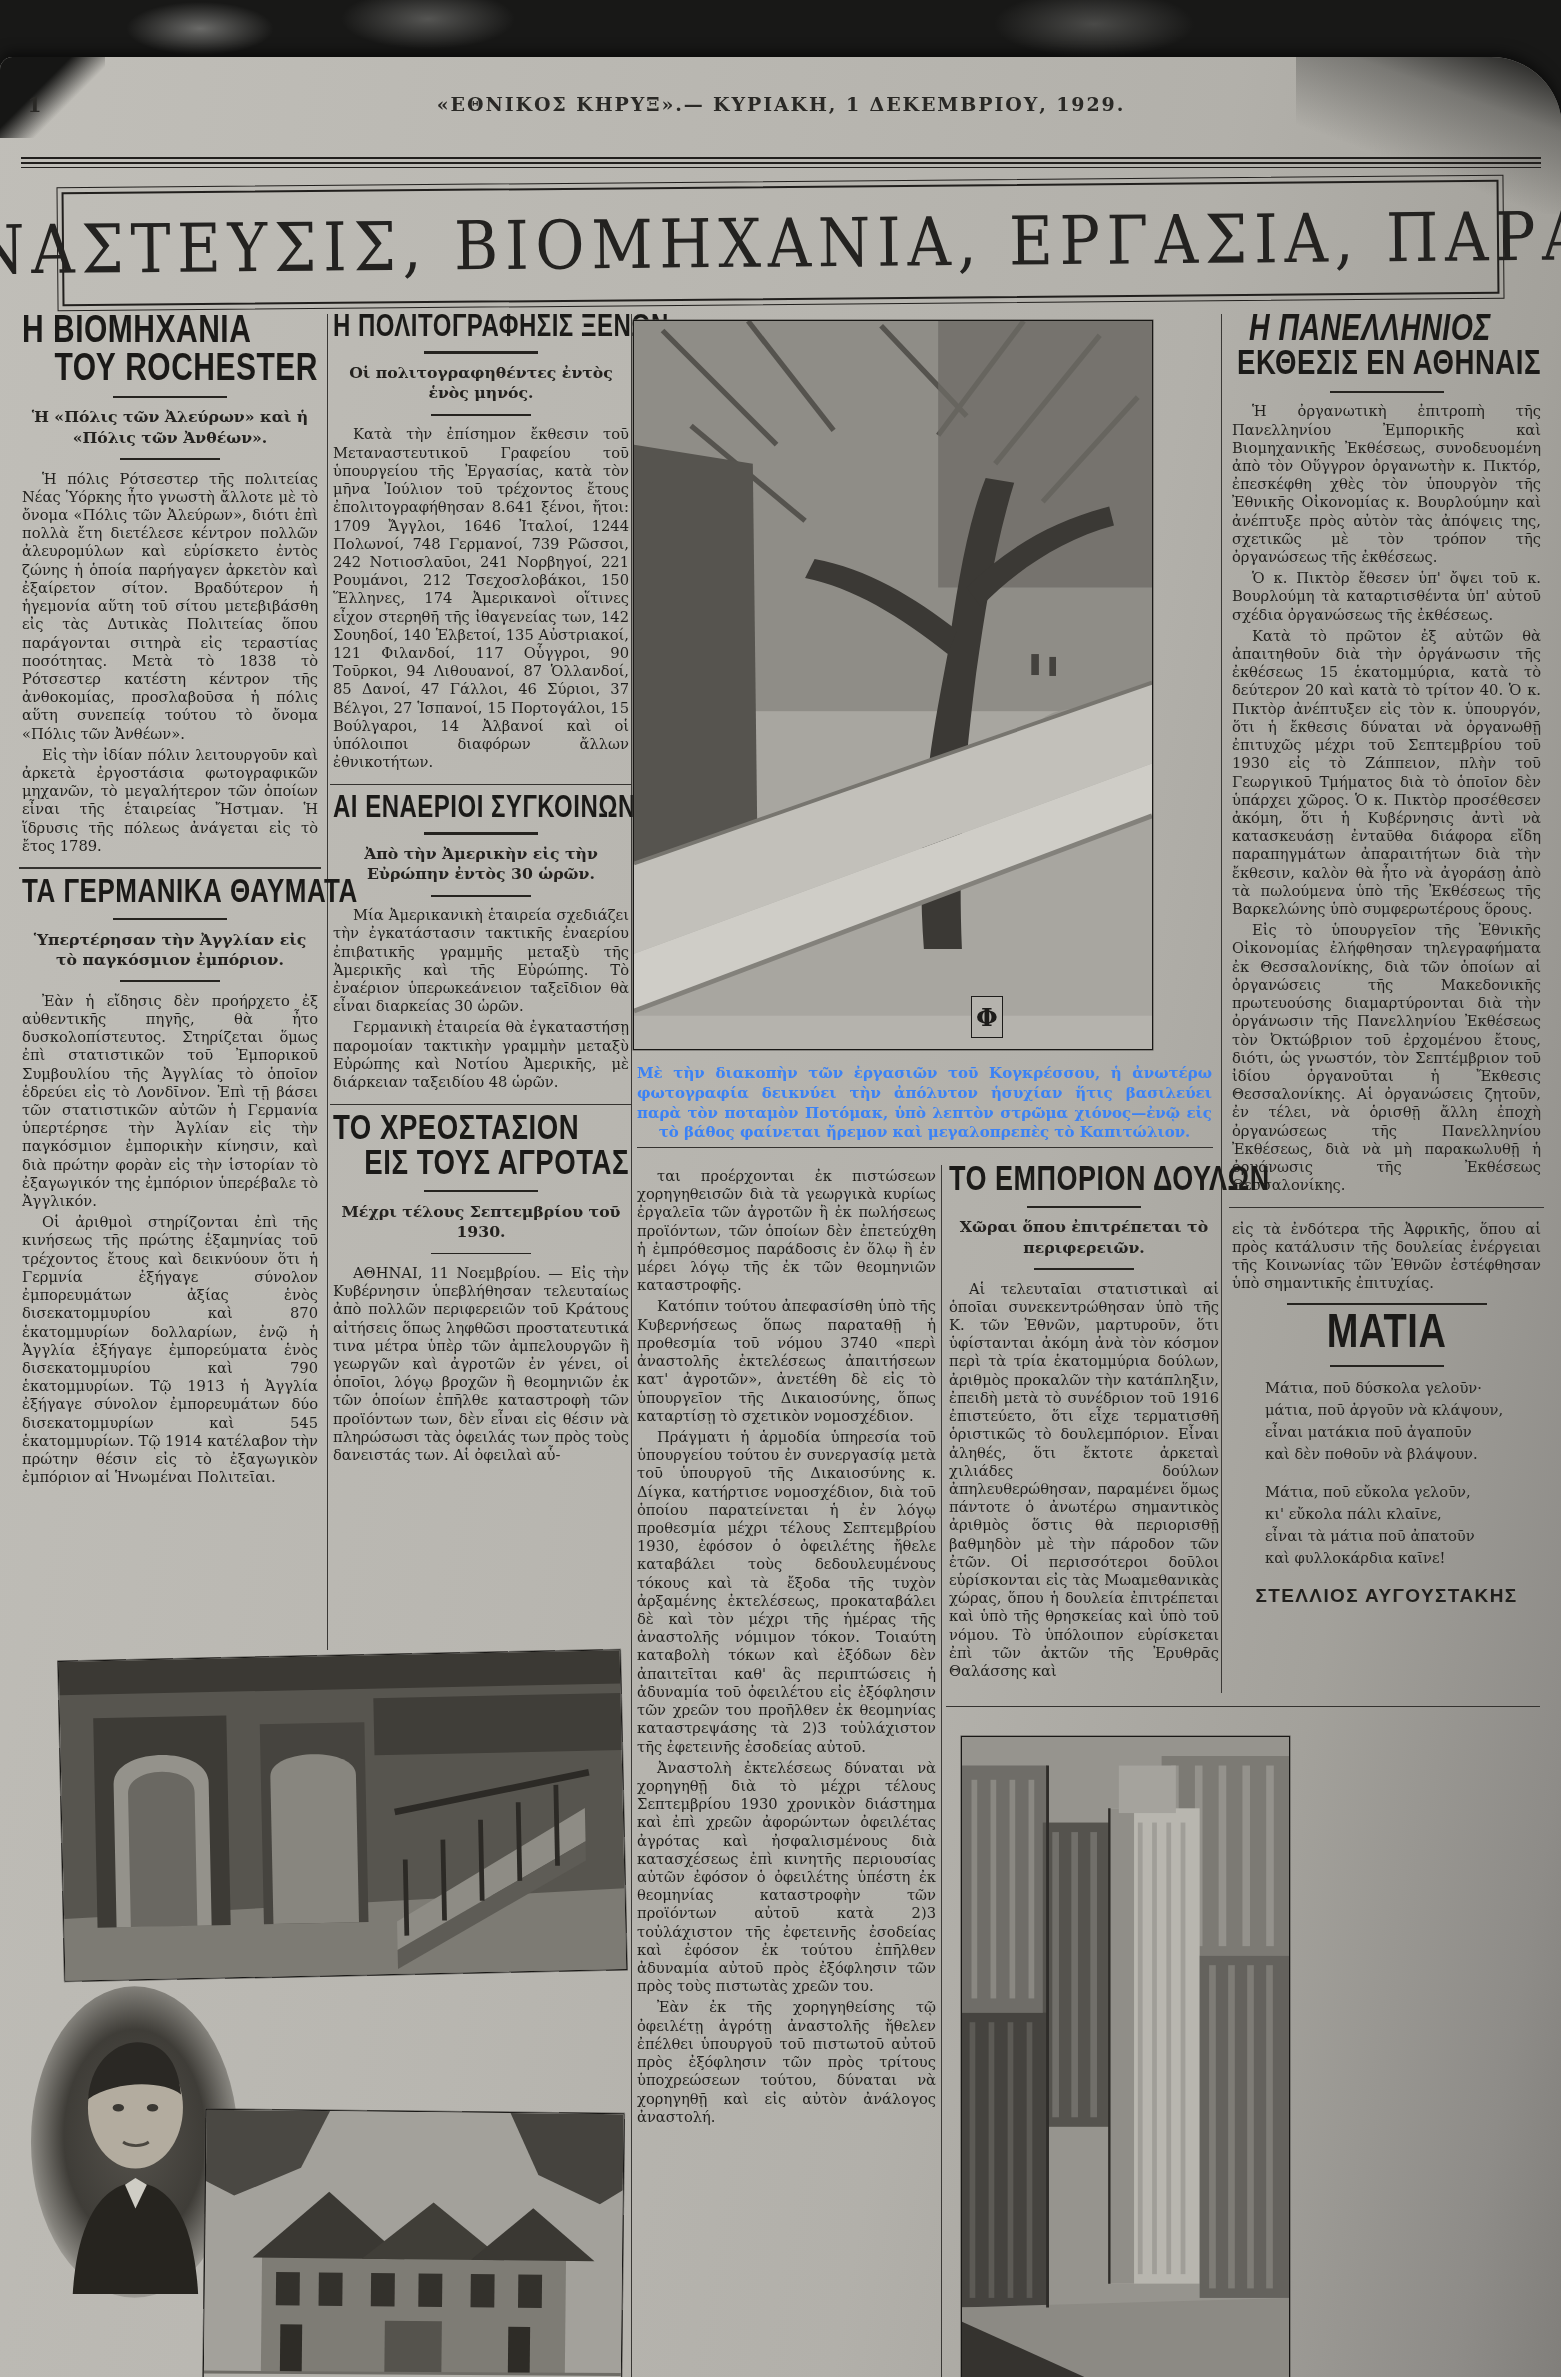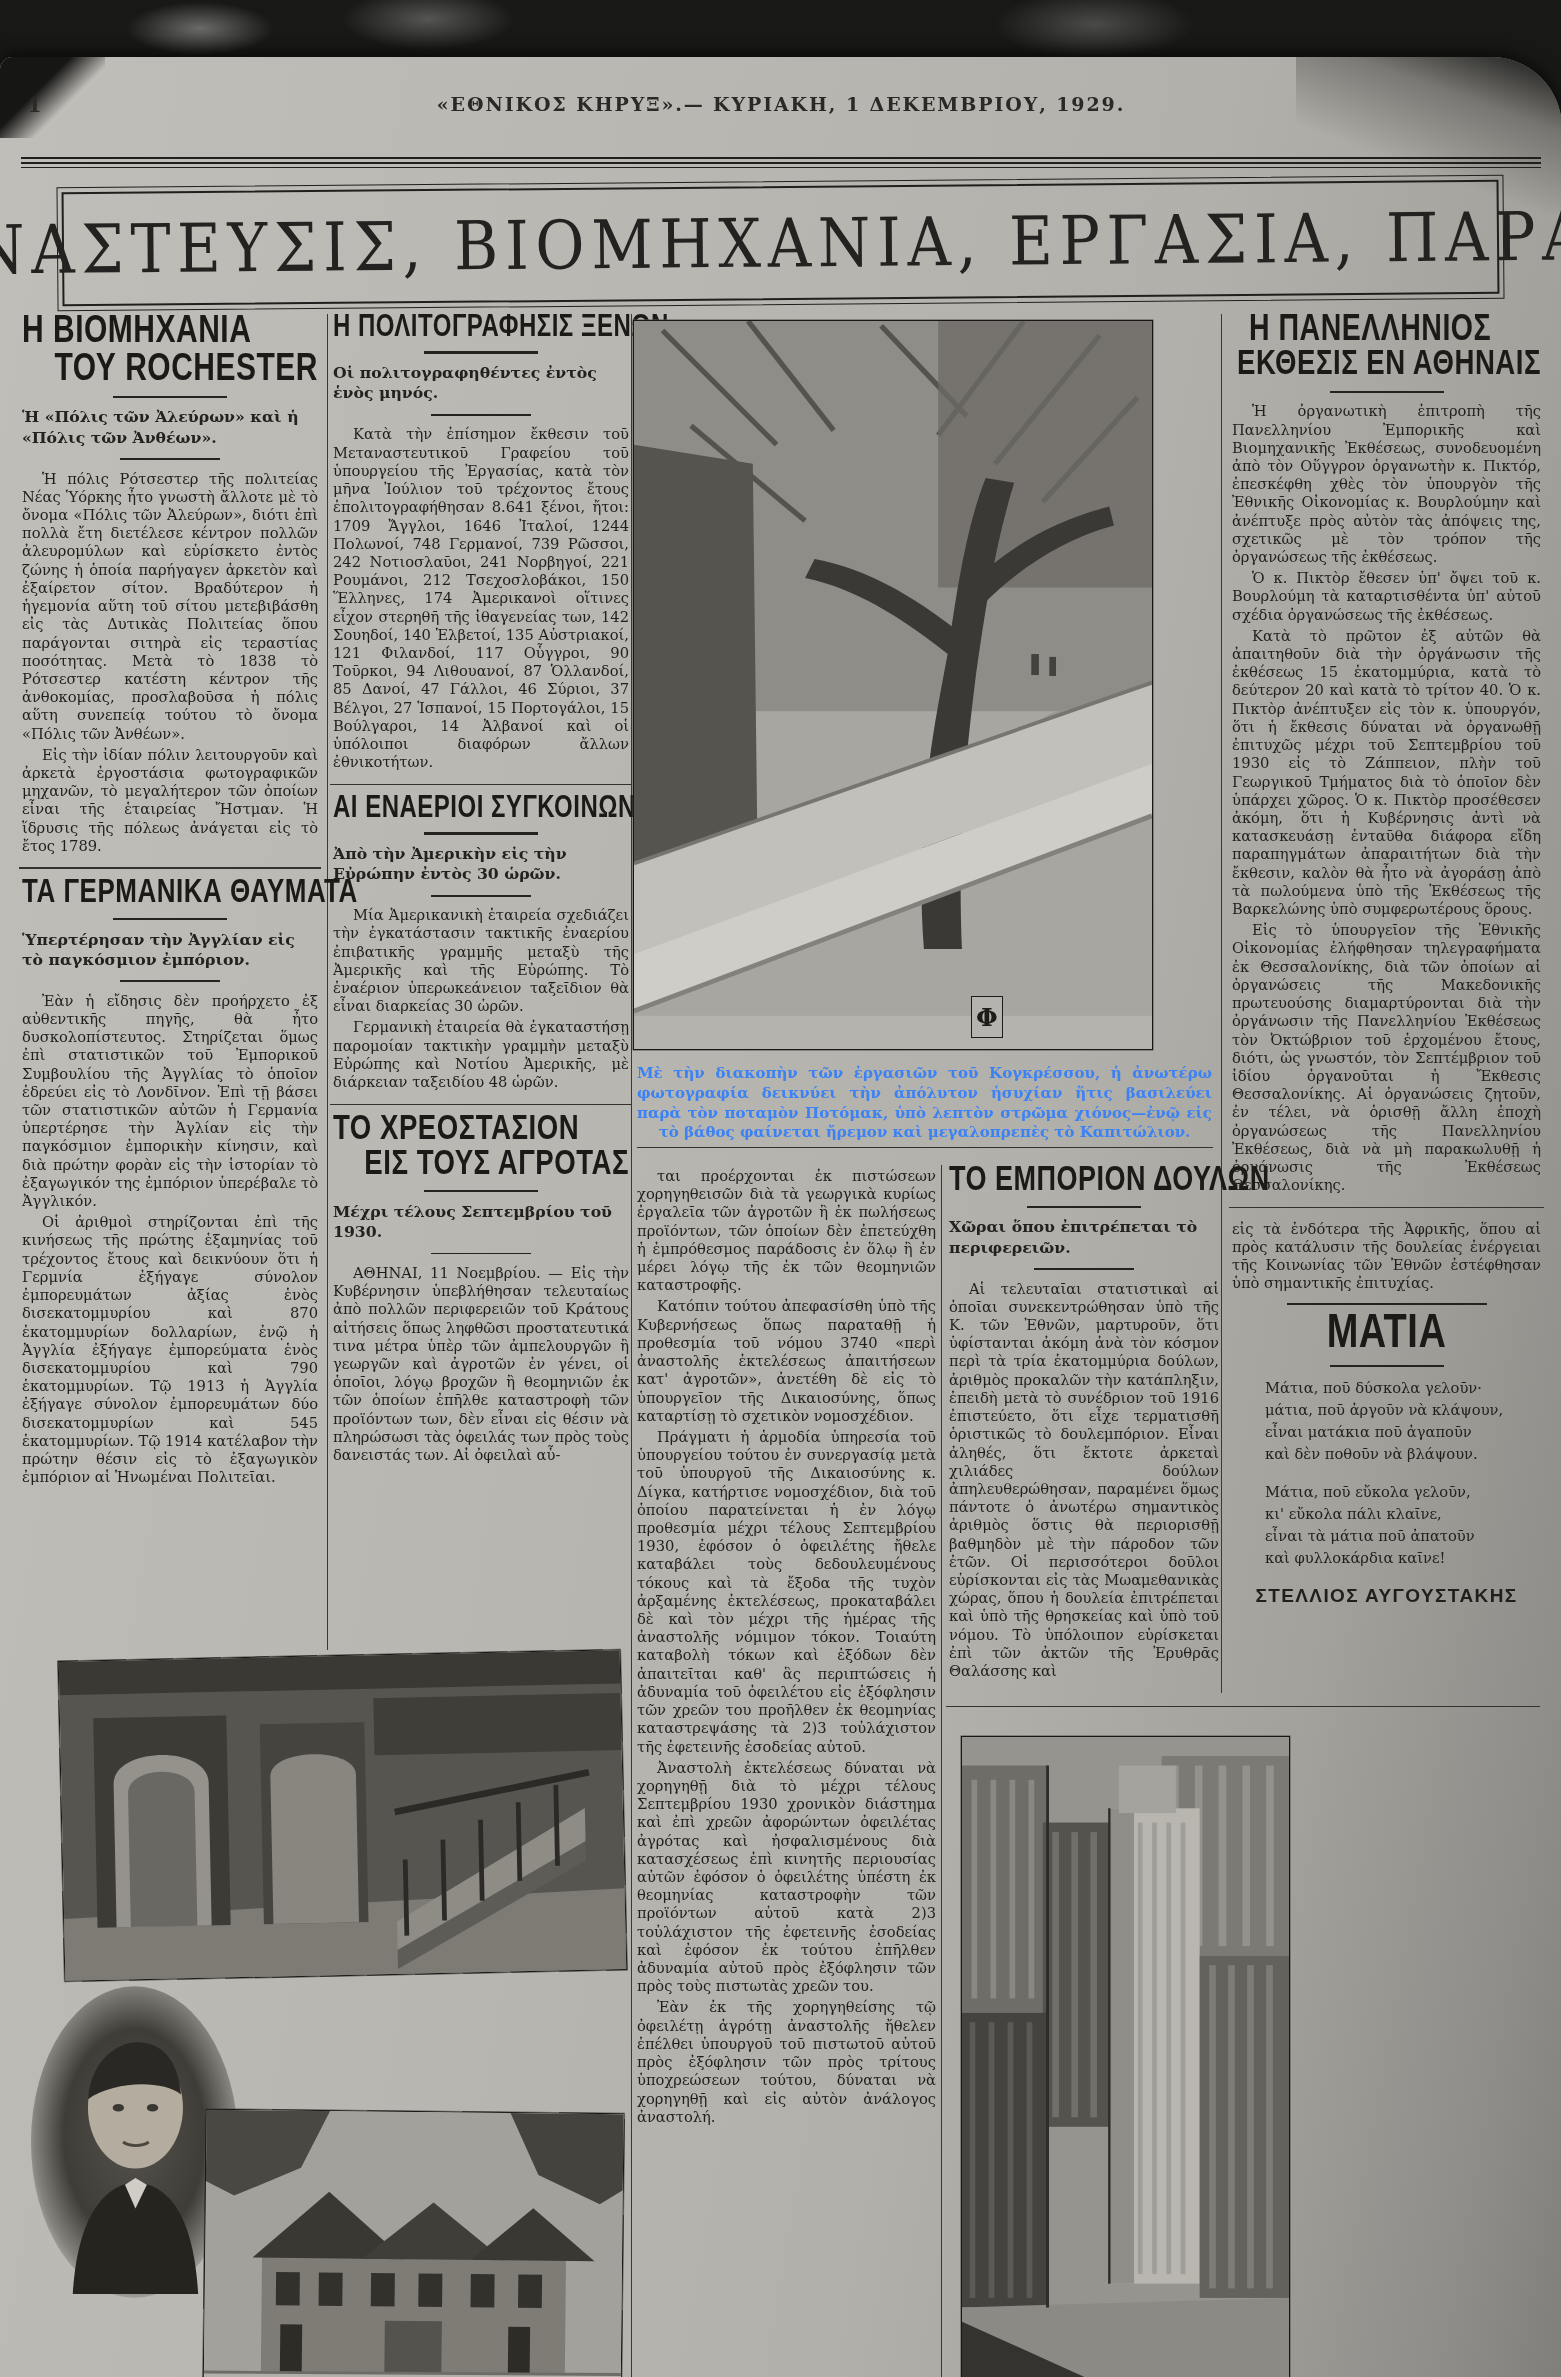--- a/index.html
+++ b/index.html
@@ -55,21 +55,21 @@
     transform:scaleY(1.12);
   }
   
   .col{position:absolute;text-align:justify;}
   .vrule{position:absolute;width:1.4px;background:#3a3835;}
   .hrule{position:absolute;height:1.4px;background:#34322f;}
   .headline{font-family:"Liberation Sans","DejaVu Sans",sans-serif;font-weight:700;color:#1b1a18;line-height:1.04;}
   .hl{display:inline-block;transform:scaleY(1.28);transform-origin:50% 78%;white-space:nowrap;letter-spacing:0.5px;}
   .rule-c{width:114px;height:2.4px;background:#25231f;margin:10.5px auto 9.5px auto;}
   .rule-c.thin{height:1.9px;width:100px;}
-  .subhead{font-weight:700;font-size:15.7px;line-height:1.28;text-align:left;color:#24221f;}
+  .subhead{font-weight:700;font-size:15.7px;line-height:1.28;text-align:center;color:#24221f;}
   .bodytext p{font-size:14.7px;line-height:1.24;margin:0 0 2.9px 0;text-indent:20px;}
   .sep{height:1.4px;background:#34322f;margin:12.4px -2.9px 11.4px -2.9px;}
   .photo{position:absolute;border:1.9px solid #181715;box-shadow:0 0 0 0.5px #55534f;}
   .photo svg{display:block;width:100%;height:100%;}
   .caption{font-size:15px;line-height:1.32;font-weight:600;text-align:justify;text-align-last:center;color:#3b82f6;}
   .photo-mark{
     position:absolute;border:1.9px solid #1d1c1a;background:#b5b3ad;
     font-size:25px;font-weight:600;display:flex;align-items:center;justify-content:center;
     font-family:"DejaVu Serif",serif;color:#1d1c1a;
   }
@@ -233,21 +233,21 @@
       <rect x="96" y="600" width="12" height="580" fill="#5c5a55"></rect>
       <rect x="136" y="600" width="12" height="580" fill="#5c5a55"></rect>
     <polygon points="0,1200 688,1180 688,1420 0,1420" fill="#8c8a84"></polygon>
     <polygon points="0,1230 420,1420 0,1420" fill="#35332f"></polygon>
     <line x1="180" y1="60" x2="180" y2="1200" stroke="#2e2c29" stroke-width="6"></line>
     <line x1="310" y1="150" x2="310" y2="1150" stroke="#2e2c29" stroke-width="5"></line>
   </svg>
 </div>
 
 <div class="col" style="left:1232px;top:316px;width:309px;">
-  <div class="headline" style="font-size:28.5px;text-align:left;padding-left:17px;"><span class="hl">Η ΠΑΝΕΛΛΗΝΙΟΣ</span></div>
+  <div class="headline" style="font-size:28.5px;text-align:left;padding-left:17px;font-style:italic;"><span class="hl">Η ΠΑΝΕΛΛΗΝΙΟΣ</span></div>
   <div class="headline" style="font-size:27.6px;text-align:right;margin-top:5.7px;"><span class="hl">ΕΚΘΕΣΙΣ ΕΝ ΑΘΗΝΑΙΣ</span></div>
   <div class="rule-c"></div>
   <div class="bodytext">
     <p>Ἡ ὀργανωτικὴ ἐπιτροπὴ τῆς Πανελληνίου Ἐμπορικῆς καὶ Βιομηχανικῆς Ἐκθέσεως, συνοδευομένη ἀπὸ τὸν Οὕγγρον ὀργανωτὴν κ. Πικτόρ, ἐπεσκέφθη χθὲς τὸν ὑπουργὸν τῆς Ἐθνικῆς Οἰκονομίας κ. Βουρλούμην καὶ ἀνέπτυξε πρὸς αὐτὸν τὰς ἀπόψεις της, σχετικῶς μὲ τὸν τρόπον τῆς ὀργανώσεως τῆς ἐκθέσεως.</p>
     <p>Ὁ κ. Πικτὸρ ἔθεσεν ὑπ' ὄψει τοῦ κ. Βουρλούμη τὰ καταρτισθέντα ὑπ' αὐτοῦ σχέδια ὀργανώσεως τῆς ἐκθέσεως.</p>
     <p>Κατὰ τὸ πρῶτον ἐξ αὐτῶν θὰ ἀπαιτηθοῦν διὰ τὴν ὀργάνωσιν τῆς ἐκθέσεως 15 ἑκατομμύρια, κατὰ τὸ δεύτερον 20 καὶ κατὰ τὸ τρίτον 40. Ὁ κ. Πικτὸρ ἀνέπτυξεν εἰς τὸν κ. ὑπουργόν, ὅτι ἡ ἔκθεσις δύναται νὰ ὀργανωθῇ ἐπιτυχῶς μέχρι τοῦ Σεπτεμβρίου τοῦ 1930 εἰς τὸ Ζάππειον, πλὴν τοῦ Γεωργικοῦ Τμήματος διὰ τὸ ὁποῖον δὲν ὑπάρχει χῶρος. Ὁ κ. Πικτὸρ προσέθεσεν ἀκόμη, ὅτι ἡ Κυβέρνησις ἀντὶ νὰ κατασκευάσῃ ἐνταῦθα διάφορα εἴδη παραπηγμάτων ἀπαραιτήτων διὰ τὴν ἔκθεσιν, καλὸν θὰ ἦτο νὰ ἀγοράσῃ ἀπὸ τὰ πωλούμενα ὑπὸ τῆς Ἐκθέσεως τῆς Βαρκελώνης ὑπὸ συμφερωτέρους ὅρους.</p>
     <p>Εἰς τὸ ὑπουργεῖον τῆς Ἐθνικῆς Οἰκονομίας ἐλήφθησαν τηλεγραφήματα ἐκ Θεσσαλονίκης, διὰ τῶν ὁποίων αἱ ὀργανώσεις τῆς Μακεδονικῆς πρωτευούσης διαμαρτύρονται διὰ τὴν ὀργάνωσιν τῆς Πανελληνίου Ἐκθέσεως τὸν Ὀκτώβριον τοῦ ἐρχομένου ἔτους, διότι, ὡς γνωστόν, τὸν Σεπτέμβριον τοῦ ἰδίου ὀργανοῦται ἡ Ἔκθεσις Θεσσαλονίκης. Αἱ ὀργανώσεις ζητοῦν, ἐν τέλει, νὰ ὁρισθῇ ἄλλη ἐποχὴ ὀργανώσεως τῆς Πανελληνίου Ἐκθέσεως, διὰ νὰ μὴ παρακωλυθῇ ἡ ὀργάνωσις τῆς Ἐκθέσεως Θεσσαλονίκης.</p>
   </div>
   <div class="sep"></div>
   <div class="bodytext">

